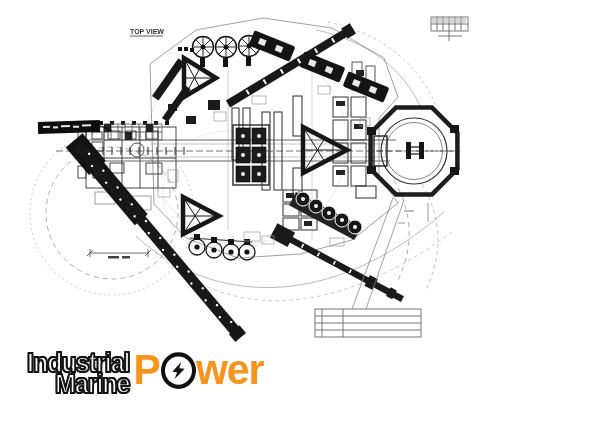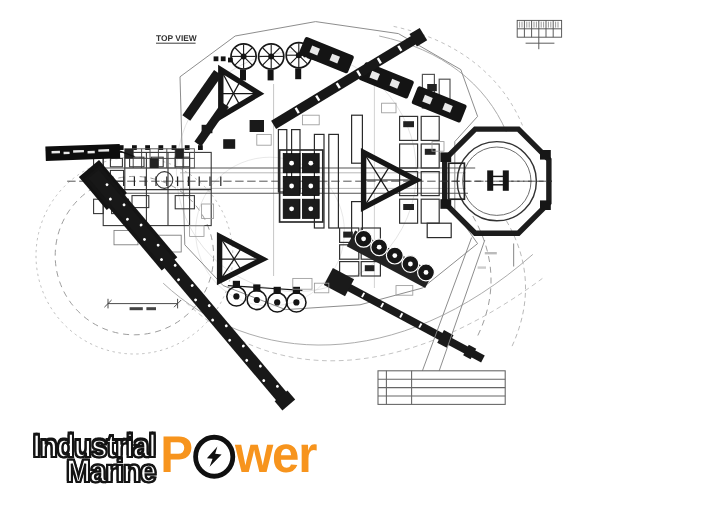--- a/index.html
+++ b/index.html
@@ -1,20 +1,20 @@
 <!DOCTYPE html>
 <html><head>
 <meta charset="utf-8">
 <style>
   html,body{margin:0;padding:0;background:#fff;}
   .screen{position:relative;width:600px;height:423px;background:#ffffff;overflow:hidden;
           font-family:"Liberation Sans",sans-serif;}
   .drawing{position:absolute;left:0;top:0;}
   
-  .logo{position:absolute;left:27px;top:362px;display:flex;align-items:flex-start;}
+  .logo{position:absolute;left:27px;top:352px;display:flex;align-items:flex-start;}
   .logo-words{display:flex;flex-direction:column;align-items:flex-end;}
   .logo-small{font-size:25px;line-height:21px;font-weight:bold;letter-spacing:-1px;
               color:#ffffff;-webkit-text-stroke:1.7px #141414;
               text-shadow:-1px -1px 0 #141414,1px -1px 0 #141414,-1px 1px 0 #141414,1px 1px 0 #141414;
               transform:scaleY(1.08);}
   .logo-power{display:flex;align-items:center;margin-left:4px;margin-top:-3px;
               font-size:41px;line-height:40px;font-weight:bold;letter-spacing:-1px;
               color:#F7941D;transform:scaleY(1.05);}
   .bolt-circle{display:inline-flex;align-items:center;justify-content:center;
                width:27px;height:27px;border:4px solid #101010;border-radius:50%;

